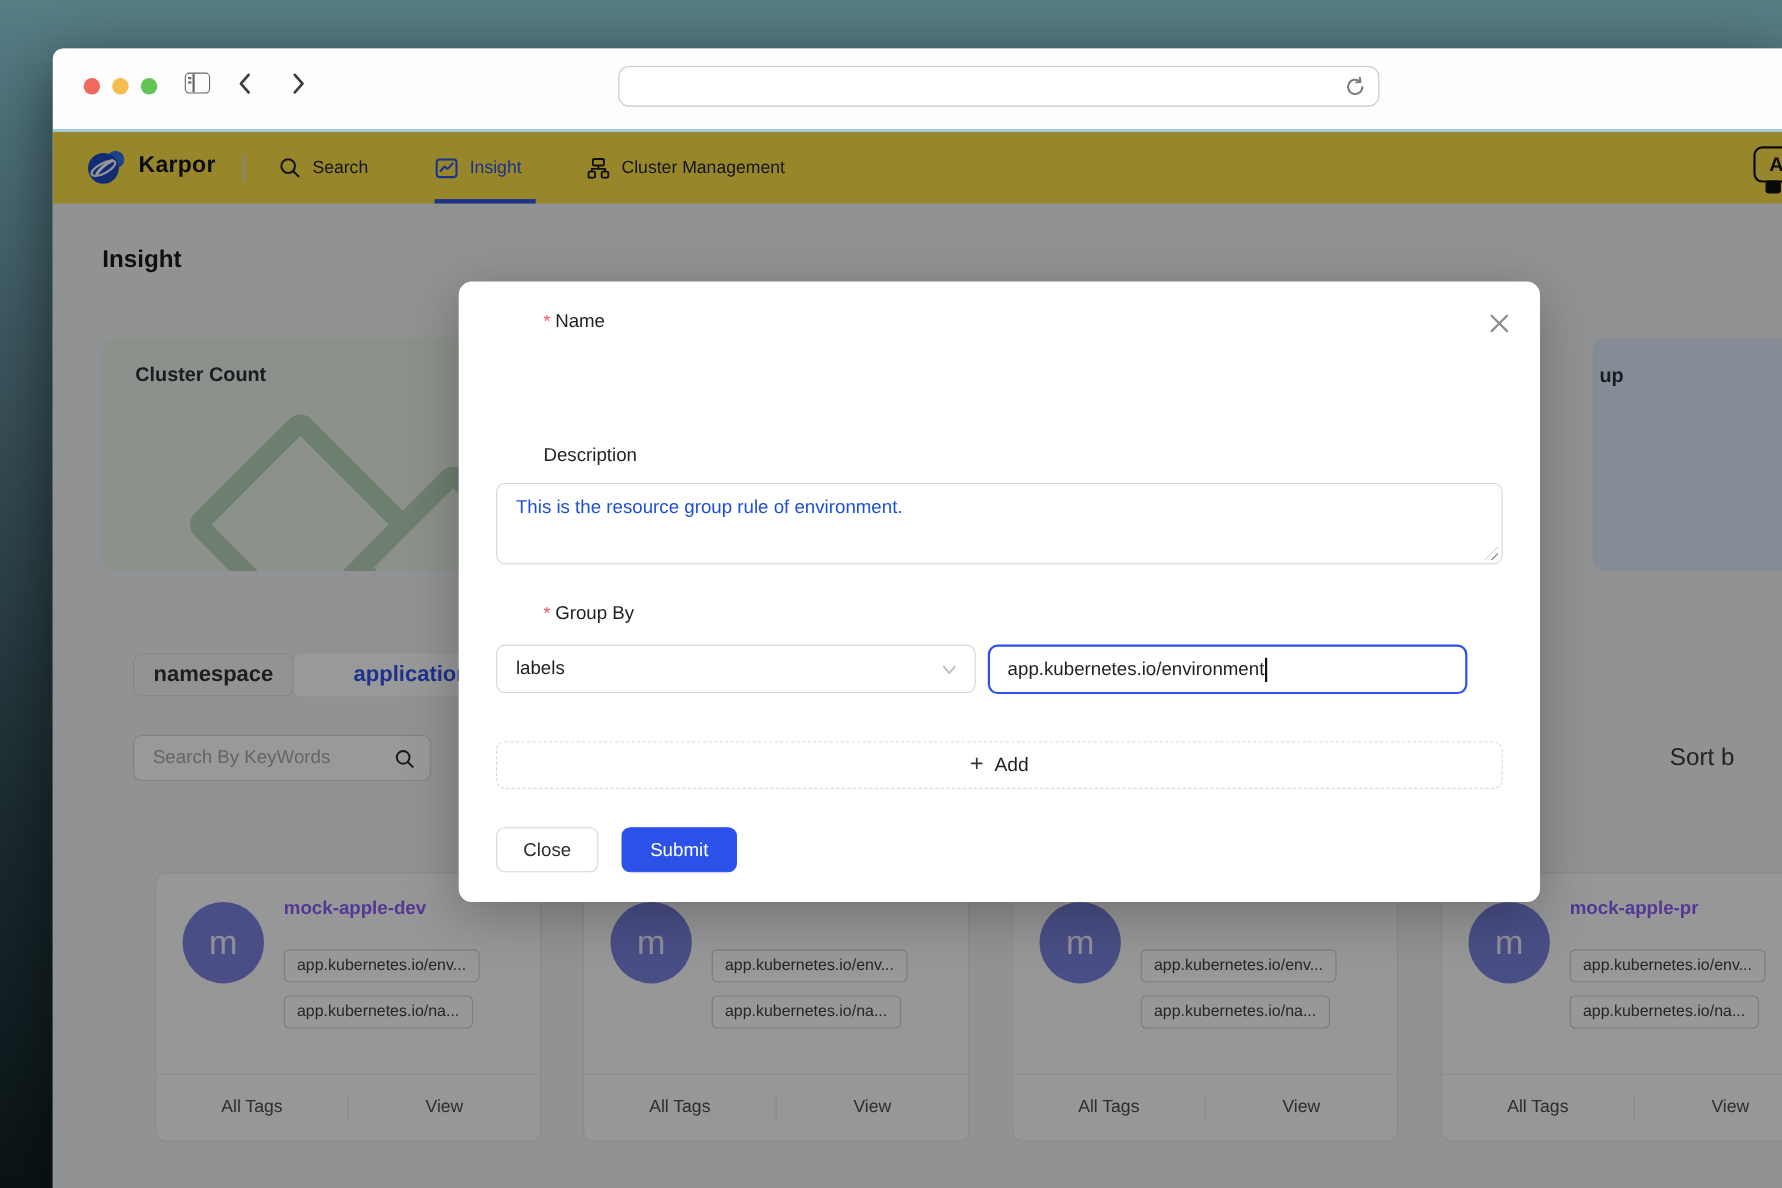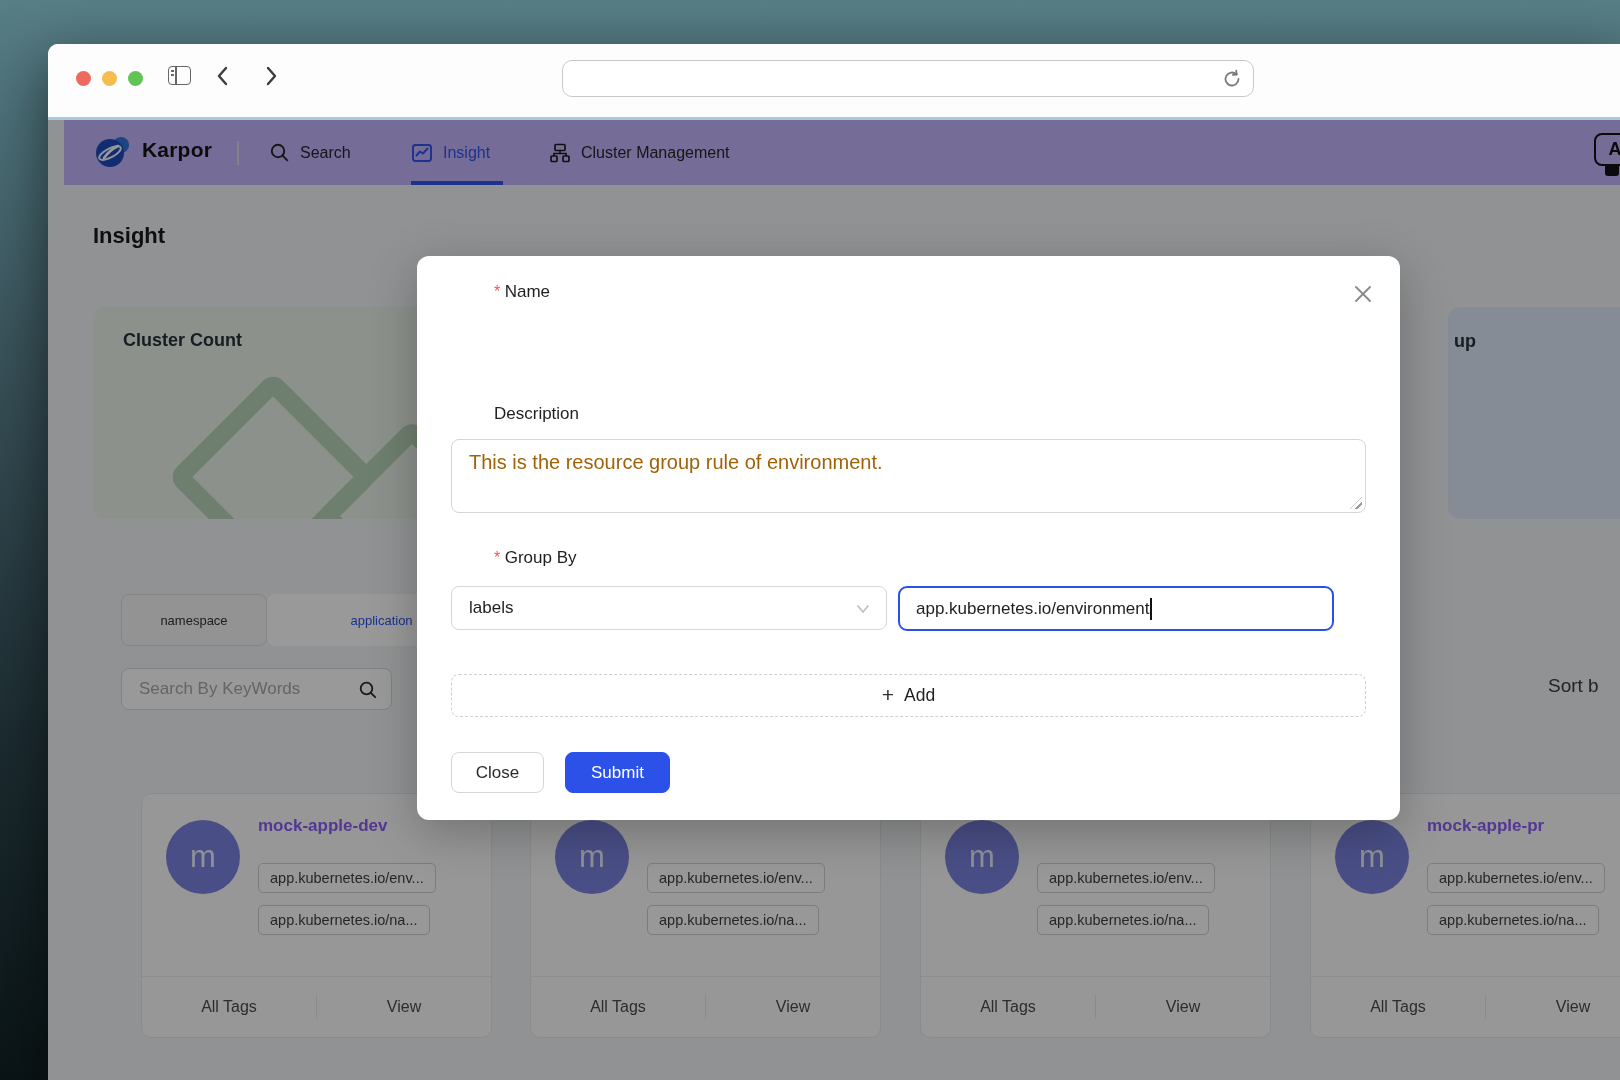--- a/index.html
+++ b/index.html
@@ -29,21 +29,21 @@
   .urlbar { position:absolute; left:514px; top:16px; width:692px; height:37px;
     border:1.5px solid #c8c8c8; border-radius:10px; background:#fff; }
   .urlbar input { position:absolute; inset:0; border:0; outline:none; background:transparent;
     padding:0 40px 0 14px; font-size:15px; font-family:"Liberation Sans",sans-serif; }
   .reload { position:absolute; right:10px; top:7px; }
   .tint-line { height:3px; background:#a9cade; }
 
   
   .viewport { position:relative; height:960px; background:#f2f3f5; overflow:hidden; }
 
-  .navbar { position:relative; height:65px; background:#c4b5fd;margin-left:16px; }
+  .navbar { position:relative; height:65px; background:#fde047; }
   .brand-logo { position:absolute; left:30px; top:16px; width:38px; height:34px; }
   .brand-name { position:absolute; left:78px; top:18px; font-size:21px; font-weight:800; color:#141414; letter-spacing:.2px; }
   .nav-divider { position:absolute; left:173px; top:21px; width:1.5px; height:24px; background:#dcdcdc; }
   .nav-item { position:absolute; top:0; height:65px; display:flex; align-items:center; gap:10px;
     font-size:16px; color:#262626; cursor:default; }
   .nav-search { left:205px; }
   .nav-insight { left:347px; color:#2f54eb; }
   .nav-cluster { left:485px;justify-content:flex-end; }
   .nav-underline { position:absolute; left:347px; bottom:0; width:92px; height:4px; background:#2f54eb; }
   .translate { position:absolute; right:-16px; top:13px; width:42px; height:33px;
@@ -57,32 +57,32 @@
   .statcard { position:absolute; top:187px; height:212px; border-radius:12px; overflow:hidden; }
   .statcard .statcard-title { position:absolute; font-size:18px; font-weight:600; color:#24323a; }
   .stat-green { left:45px; width:660px; background:#e9f3e8; }
   .stat-green .statcard-title { left:30px; top:23px; }
   .stat-blue { left:1400px; width:400px; background:#dfeafa; }
   .stat-blue .statcard-title { left:6px; top:24px; }
   .diamond { position:absolute; border:18px solid #b9d4ba; border-radius:14px; transform:rotate(45deg); }
   .d1 { width:150px; height:150px; left:105px; top:95px; }
   .d2 { width:138px; height:138px; left:250px; top:140px; }
 
-  .tab { position:absolute; top:474px; height:52px; border-radius:8px; display:flex;
-    align-items:center; justify-content:center; font-size:13px; }
+  .tab { position:absolute; top:474px; height:39px; border-radius:8px; display:flex;
+    align-items:center; justify-content:center; font-size:20px;font-weight:bold; }
   .tab-namespace { left:73px; width:146px; background:#f6f6f6; border:1px solid #dedede; color:#333; }
   .tab-application { left:219px; width:250px; background:#fff; color:#2f54eb; }
 
   .kw-search { position:absolute; left:73px; top:548px; width:271px; height:42px;
     background:#fff; border:1px solid #d9d9d9; border-radius:8px; }
   .kw-search input { position:absolute; inset:0; border:0; outline:none; background:transparent;
     padding:0 44px 0 17px; font-size:17px; color:#333; font-family:"Liberation Sans",sans-serif; }
   .kw-search input::placeholder { color:#a8a8a8; }
   .kw-icon { position:absolute; right:13px; top:11px; }
-  .sort-frag { position:absolute; left:1500px; top:555px; font-size:19px; color:#3a3a3a; }
+  .sort-frag { position:absolute; left:1470px; top:555px; font-size:22px; color:#3a3a3a; }
 
   .grid-card { position:absolute; top:673px; width:351px; height:245px; background:#fcfcfc;
     border-radius:10px; border:1px solid #e8e8e8; }
   .gc-0 { left:93px; } .gc-1 { left:482px; } .gc-2 { left:872px; } .gc-3 { left:1262px; }
   .avatar { position:absolute; left:24px; top:26px; width:74px; height:74px; border-radius:50%;
     background:#7b82e0; color:#eef0ff; font-size:31px; display:flex; align-items:center; justify-content:center; }
   .gc-title { position:absolute; left:116px; top:22px; font-size:17px; font-weight:700; color:#8b5cf6;
     white-space:nowrap; }
   .gc-tag { position:absolute; left:116px; height:30px; border:1px solid #cfcfcf; border-radius:5px;
     background:#fdfdfd; color:#3f3f3f; font-size:14.5px; display:flex; align-items:center;
@@ -102,21 +102,21 @@
   .modal-close { position:absolute; left:936px; top:28px; width:20px; height:20px; cursor:pointer; }
   .form-label { position:absolute; left:34px; font-size:17px; color:#1f1f1f;margin-left:43px; }
   .req:before { content:"* "; color:#ff4d4f; font-size:16px; }
   .lbl-name { top:26px; } .lbl-desc { top:148px; } .lbl-group { top:292px; }
   .text-field { position:absolute; border:1px solid #d6d6d6; border-radius:8px; background:#fff; }
   .fld-name { left:34px; top:65px; width:915px; height:44px; }
   .fld-name input { position:absolute; inset:0; border:0; outline:none; background:transparent;
     padding:0 17px; font-size:17px; color:#1f1f1f; font-family:"Liberation Sans",sans-serif; border-radius:8px; }
   .fld-desc { left:34px; top:183px; width:915px; height:74px; }
   .fld-desc textarea { position:absolute; inset:0; border:0; outline:none; resize:none; background:transparent;
-    padding:11px 17px; font-size:20px; color:#a16207; font-family:"Liberation Sans",sans-serif; border-radius:8px; }
+    padding:11px 17px; font-size:17px; color:#1d4ed8; font-family:"Liberation Sans",sans-serif; border-radius:8px; }
   .resize-grip { position:absolute; right:3px; bottom:3px; width:12px; height:12px;
     background:repeating-linear-gradient(135deg, transparent 0 3px, #9a9a9a 3px 4.5px); 
     clip-path:polygon(100% 0,100% 100%,0 100%); }
   .fld-select { left:34px; top:330px; width:436px; height:44px; display:flex; align-items:center;
     padding:0 17px; font-size:17px; color:#1f1f1f; cursor:pointer; }
   .sel-chevron { position:absolute; right:16px; top:16px; }
   .fld-key { position:absolute; left:481px; top:330px; width:436px; height:45px; border:2px solid #2b51e8;
     border-radius:9px; display:flex; align-items:center; padding:0 16px; font-size:17px; color:#1f1f1f; }
   .caret { width:1.5px; height:22px; background:#111; margin-left:1px; }
   .btn-add { position:absolute; left:34px; top:418px; width:915px; height:43px;

